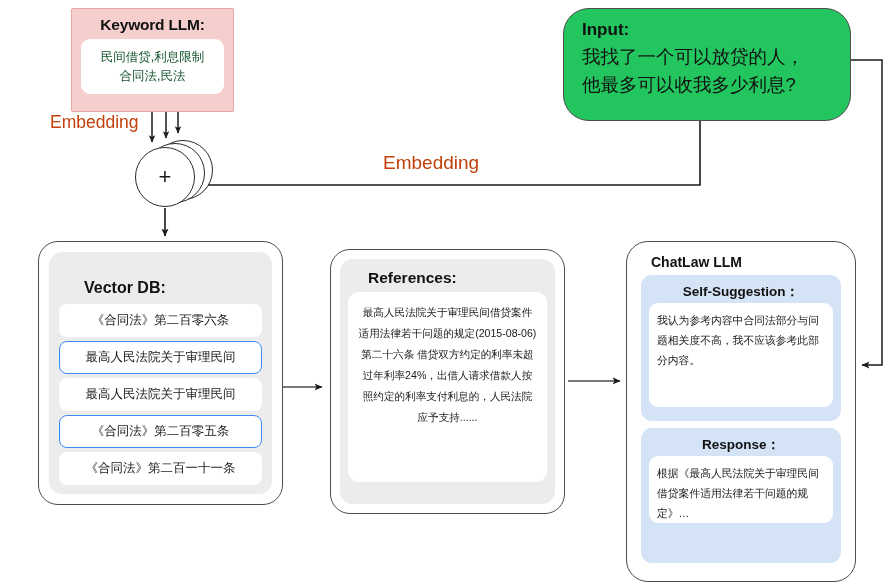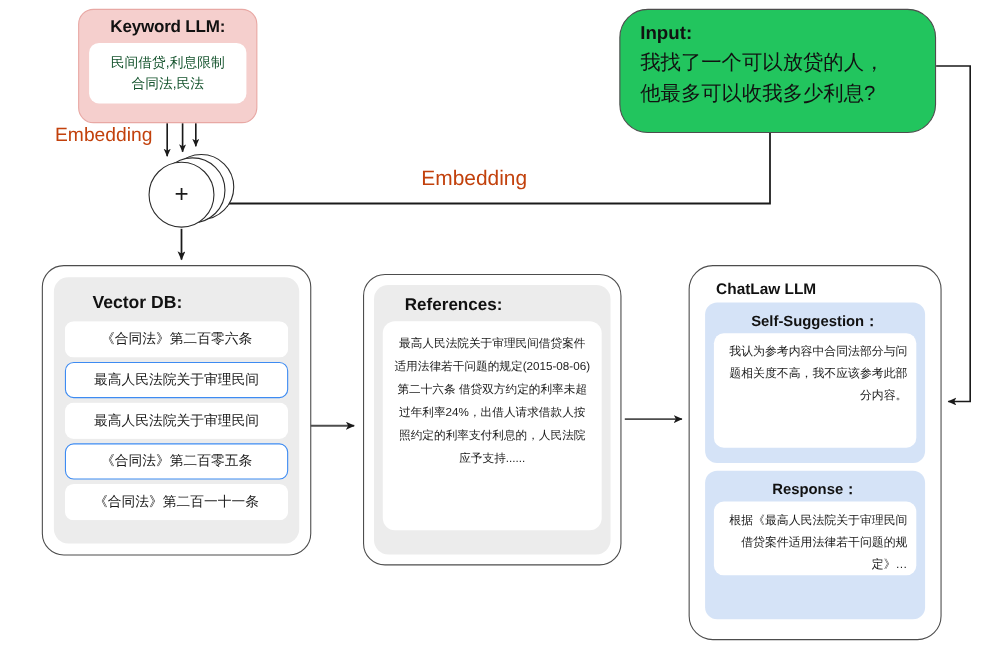--- a/index.html
+++ b/index.html
@@ -23,21 +23,21 @@
     box-sizing: border-box;
   }
   
   #keyword-llm {
     left: 71px;
     top: 8px;
     width: 163px;
     height: 104px;
     background: #f5cfcd;
     border: 1.6px solid #e8a8a4;
-    border-radius: 14px;
+    border-radius: 2px;
     padding: 6px 9px 9px 9px;
   }
   #keyword-llm .hd {
     text-align: center;
     font-weight: bold;
     font-size: 15.5px;
     letter-spacing: -0.2px;
     line-height: 20px;
     color: #111;
   }
@@ -87,21 +87,21 @@
     border: 1.7px solid #4d4d4d;
     border-radius: 20px;
     padding: 10px;
   }
   #vector-db .panel {
     background: #ececec;
     border-radius: 13px;
     width: 100%;
     height: 100%;
     box-sizing: border-box;
-    padding: 12px 10px 10px 10px;
+    padding: 24px 10px 10px 10px;
   }
   #vector-db .hd {
     font-weight: bold;
     font-size: 16px;
     line-height: 24px;
     color: #111;
     padding-left: 25px;
     margin-bottom: 4px;
   }
   .db-item {
@@ -189,21 +189,21 @@
     line-height: 22px;
     text-align: center;
     color: #111;
   }
   .blue-card .txt {
     background: #ffffff;
     border-radius: 9px;
     padding: 7px 8px;
     font-size: 10.8px;
     line-height: 20px;
-    text-align: right;
+    text-align: left;
     color: #1a1a1a;
   }
   #self-suggestion { height: 146px; }
   #self-suggestion .txt { height: 104px; box-sizing: border-box; }
   #response { height: 135px; }
   #response .txt { height: 67px; box-sizing: border-box; }
   
   .circ {
     position: absolute;
     border: 1.7px solid #2b2b2b;

